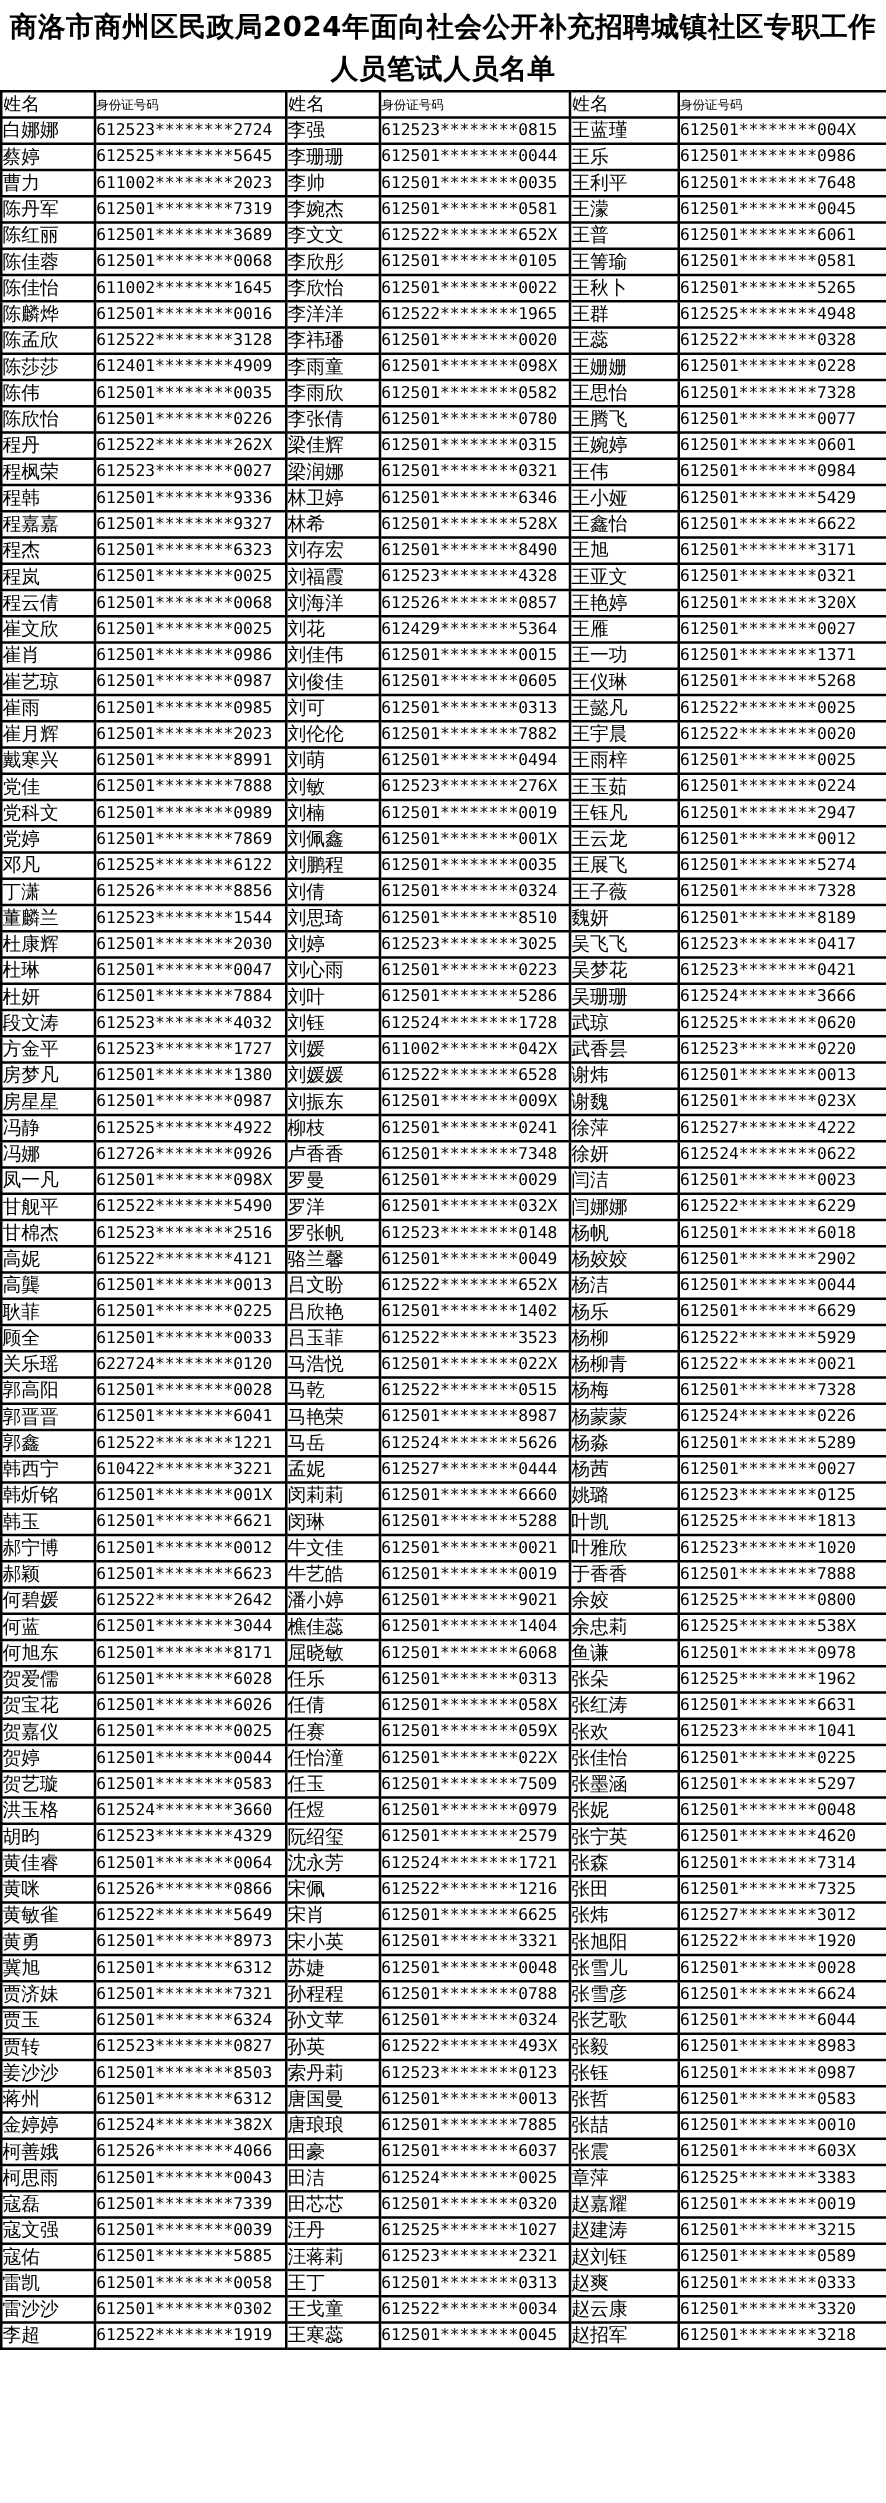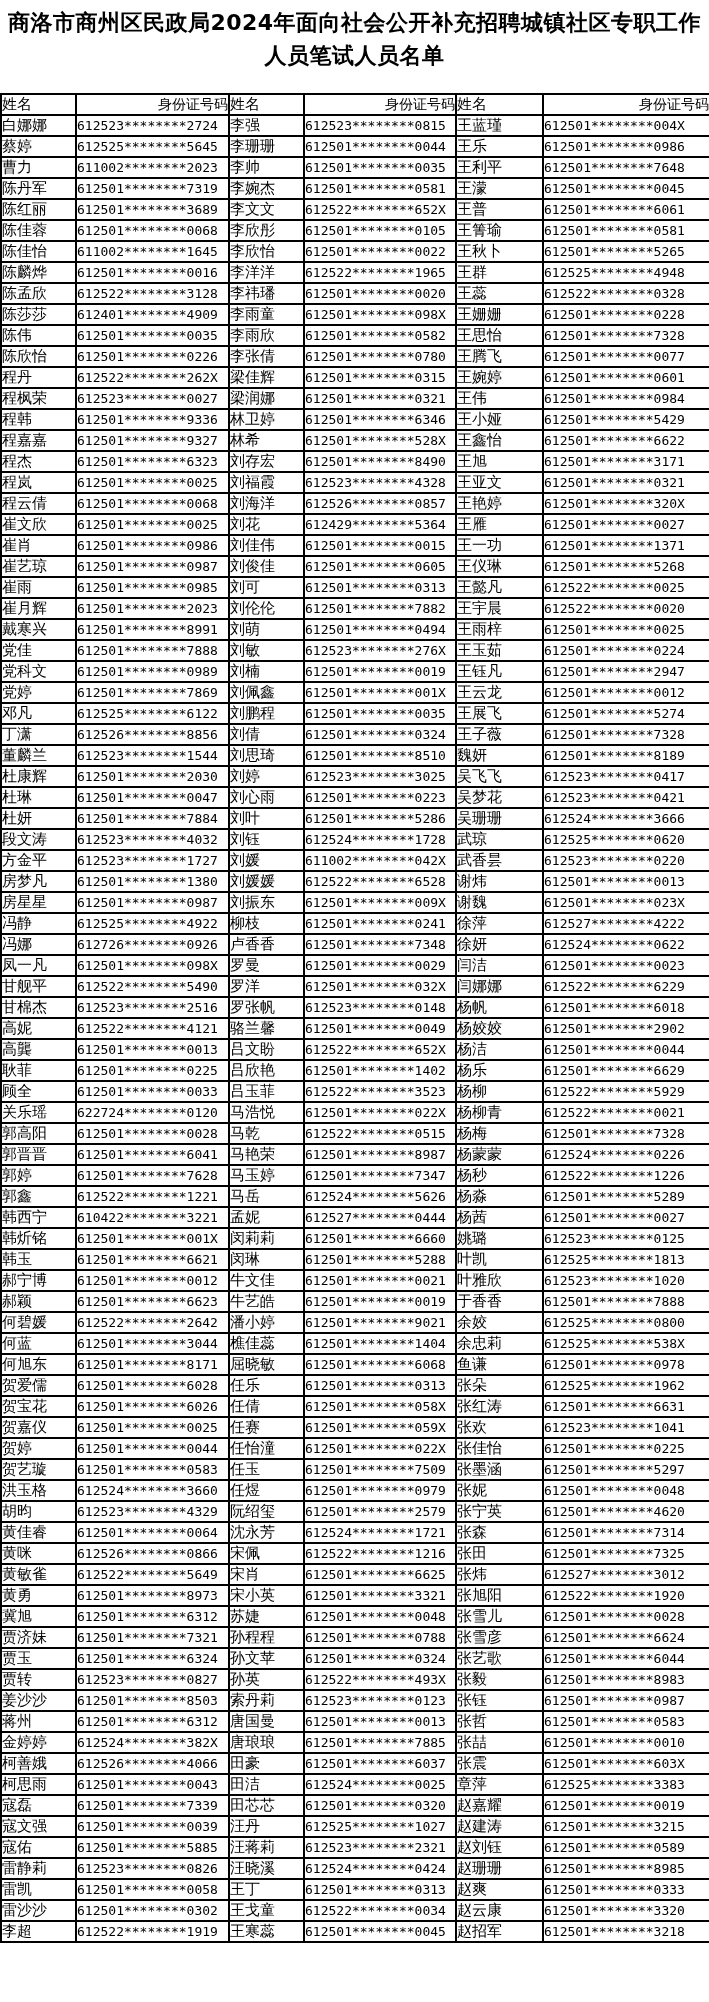--- a/index.html
+++ b/index.html
@@ -2,37 +2,37 @@
 <html><head>
 <meta charset="utf-8">
 <style>
   html,body{margin:0;padding:0;background:#ffffff;}
   body{
     width:709px;height:2002px;overflow:hidden;
     font-family:"DejaVu Sans",sans-serif;color:#000;
     -webkit-font-smoothing:none;
   }
   .title{
-    width:709px;height:93px;padding-top:6px;
+    width:709px;height:72px;padding-top:6px;
     text-align:center;font-weight:bold;font-size:22px;line-height:33px;
     letter-spacing:0.5px;box-sizing:border-box;
   }
   table.roster{
     width:709px;border-collapse:collapse;table-layout:fixed;
     border:2px solid #000;
   }
   table.roster th, table.roster td{
     border:2px solid #000;
     height:16px;
     padding:0;
     overflow:hidden;white-space:nowrap;
     font-weight:normal;
   }
-  th.nameh{font-size:15px;text-align:left;padding-left:2px;}
-  th.idh{font-size:14px;text-align:right;}
+  th.nameh{font-size:15px;text-align:left;padding-left:2px;border-radius:10px;}
+  th.idh{font-size:10px;text-align:left;}
   td.name{font-size:15px;text-align:left;padding-left:2px;}
   td.id{
     font-family:"DejaVu Sans Mono",monospace;
     font-size:13px;text-align:left;padding-left:3px;
     letter-spacing:0px;
   }
 </style>
 </head>
 <body>
 
@@ -452,28 +452,20 @@
       </tr>
       <tr>
         <td class="name">郭晋晋</td>
         <td class="id">612501********6041</td>
         <td class="name">马艳荣</td>
         <td class="id">612501********8987</td>
         <td class="name">杨蒙蒙</td>
         <td class="id">612524********0226</td>
       </tr>
       <tr>
-        <td class="name">郭婷</td>
-        <td class="id">612501********7628</td>
-        <td class="name">马玉婷</td>
-        <td class="id">612501********7347</td>
-        <td class="name">杨秒</td>
-        <td class="id">612522********1226</td>
-      </tr>
-      <tr>
         <td class="name">郭鑫</td>
         <td class="id">612522********1221</td>
         <td class="name">马岳</td>
         <td class="id">612524********5626</td>
         <td class="name">杨淼</td>
         <td class="id">612501********5289</td>
       </tr>
       <tr>
         <td class="name">韩西宁</td>
         <td class="id">610422********3221</td>
@@ -716,28 +708,20 @@
       </tr>
       <tr>
         <td class="name">寇佑</td>
         <td class="id">612501********5885</td>
         <td class="name">汪蒋莉</td>
         <td class="id">612523********2321</td>
         <td class="name">赵刘钰</td>
         <td class="id">612501********0589</td>
       </tr>
       <tr>
-        <td class="name">雷静莉</td>
-        <td class="id">612523********0826</td>
-        <td class="name">汪晓溪</td>
-        <td class="id">612524********0424</td>
-        <td class="name">赵珊珊</td>
-        <td class="id">612501********8985</td>
-      </tr>
-      <tr>
         <td class="name">雷凯</td>
         <td class="id">612501********0058</td>
         <td class="name">王丁</td>
         <td class="id">612501********0313</td>
         <td class="name">赵爽</td>
         <td class="id">612501********0333</td>
       </tr>
       <tr>
         <td class="name">雷沙沙</td>
         <td class="id">612501********0302</td>

